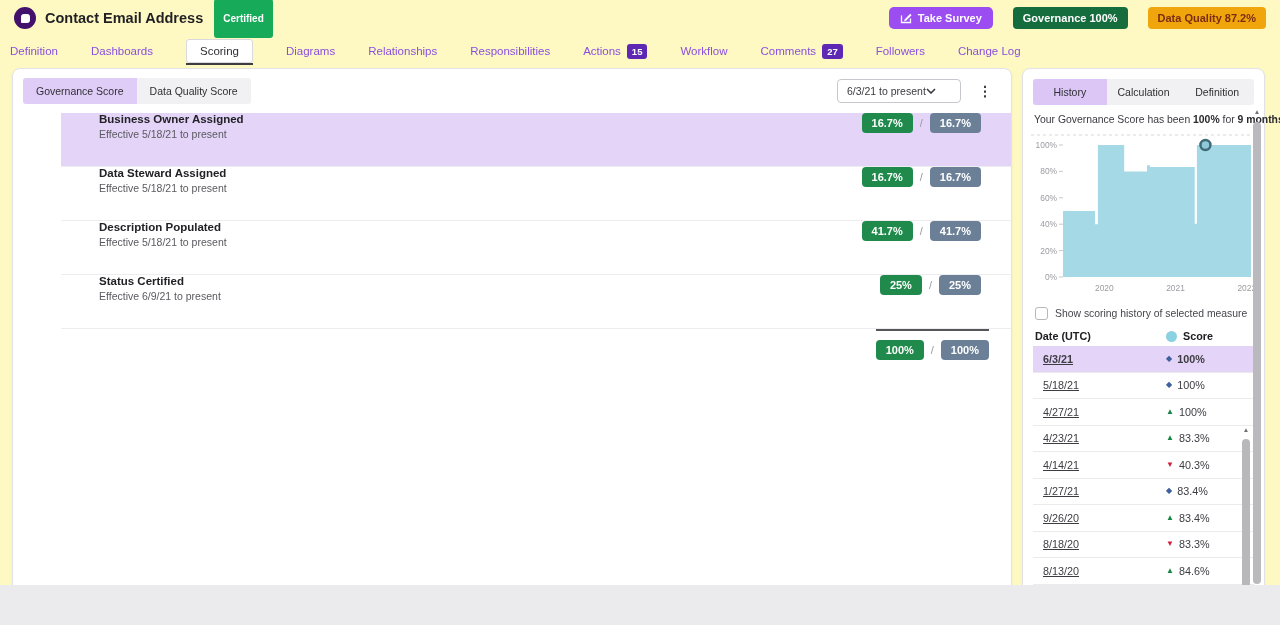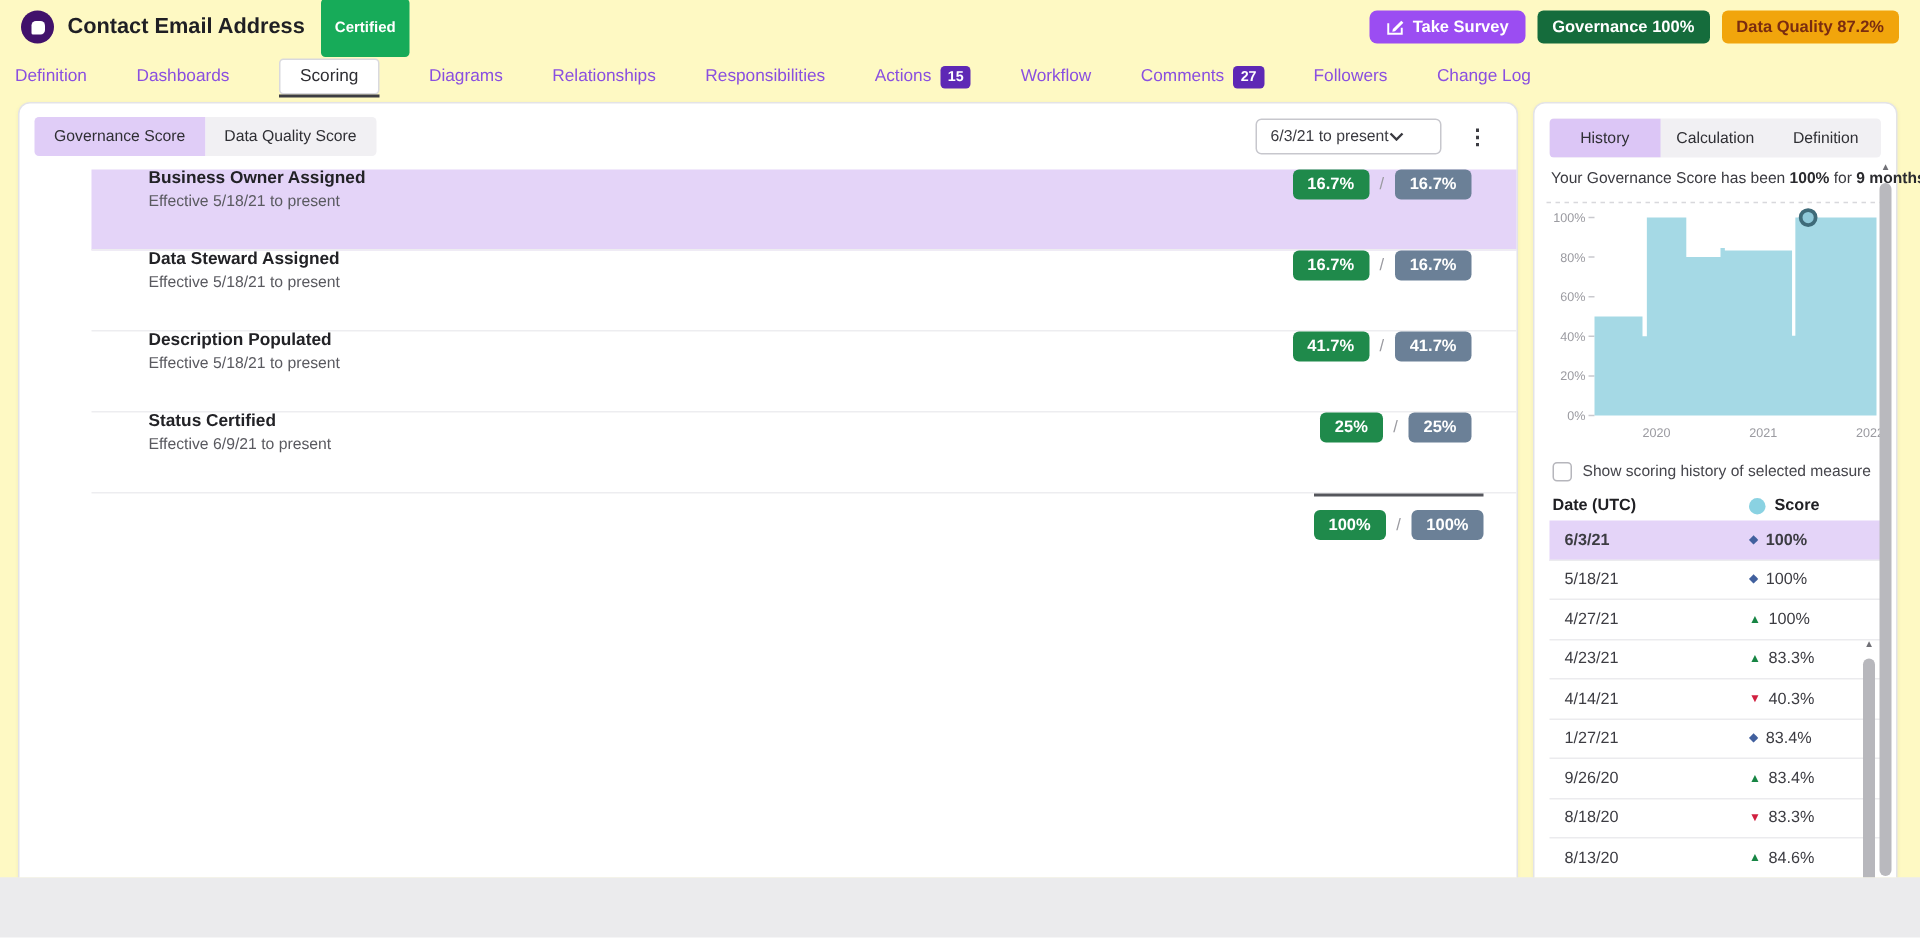--- a/index.html
+++ b/index.html
@@ -5,21 +5,21 @@
   * { box-sizing: border-box; }
   body { margin:0; font-family:"Liberation Sans", sans-serif; background:#ebebed; }
   .app { position:relative; width:1280px; height:585px; background:#fef9c3; overflow:hidden; }
 
   
   .top { position:absolute; top:0; left:0; right:0; height:36px; display:flex; align-items:center; padding:0 14px; }
   .logo { width:22px; height:22px; border-radius:50%; background:#41116b; display:flex; align-items:center; justify-content:center; margin-right:9px; flex:0 0 auto; }
   .logo-glyph { width:9px; height:9px; background:#fff; border-radius:3px 3px 3px 1px; }
   .title { font-size:14.5px; font-weight:bold; color:#1f1f24; margin-right:11px; }
   .badge-certified { background:#17ab59; color:#fff; font-size:10px; font-weight:bold; padding:14px 9px; border-radius:3px; }
-  .top-right { margin-left:auto; display:flex; gap:8px; align-items:center; }
+  .top-right { margin-left:auto; display:flex; gap:20px; align-items:center; }
   .btn-survey { background:#9b4df2; color:#fff; font-size:11px; font-weight:bold; padding:5px 11px; border-radius:5px; display:flex; gap:6px; align-items:center; cursor:pointer; }
   .badge-gov { background:#156c3c; color:#fff; font-size:11px; font-weight:bold; padding:5px 10px; border-radius:4px; }
   .badge-dq { background:#f1a50c; color:#7a2c10; font-size:11px; font-weight:bold; padding:5px 10px; border-radius:4px; }
 
   
   .tabbar { position:absolute; top:36px; left:0; right:0; height:30px; display:flex; align-items:center; padding:0 10px; gap:33px; }
   .tab { font-size:11.5px; color:#8a4fe0; display:flex; align-items:center; gap:6px; cursor:pointer; white-space:nowrap; }
   .tab.active { color:#2e2e33; background:#fff; border:1px solid #d9d9de; border-radius:3px; padding:5px 13px; position:relative; }
   .tab.active::after { content:""; position:absolute; left:-1px; right:-1px; bottom:-3px; height:2px; background:#3c3c42; }
   .tab-badge { background:#5e28b5; color:#fff; font-size:9.5px; font-weight:bold; padding:2px 5px; border-radius:3px; }
@@ -65,21 +65,21 @@
   .check-label { font-size:10.4px; color:#46464c; }
   .ht-head { display:flex; justify-content:space-between; align-items:center; margin:10px 10px 4px 10px; padding:0 24px 0 2px; }
   .ht-date { font-size:10.8px; font-weight:bold; color:#202024; }
   .ht-score-col { display:flex; align-items:center; gap:6px; width:64px; }
   .ht-score { font-size:10.8px; font-weight:bold; color:#202024; }
   .legend-dot { width:11px; height:11px; border-radius:50%; background:#8ad2e2; flex:0 0 auto; }
   .h-rows { position:relative; margin:2px 10px 0 10px; }
   .h-row { height:26.5px; display:flex; align-items:center; justify-content:space-between; padding:0 24px 0 10px; border-bottom:1px solid #ebebee; }
   .h-row.hl { background:#e4d4f8; }
   .h-row.hl .h-date, .h-row.hl .h-val { font-weight:bold; }
-  .h-date { font-size:10.8px; color:#3c3c42; }
+  .h-date { font-size:10.8px; color:#3c3c42;text-decoration:underline; }
   .h-score { display:flex; align-items:center; gap:5px; width:64px; }
   .trend { font-size:8px; line-height:1; }
   .trend.flat { color:#41609e; }
   .trend.up { color:#178544; }
   .trend.down { color:#d11f3f; }
   .h-val { font-size:10.8px; color:#3c3c42; }
 
   
   .inner-scroll { position:absolute; top:358px; right:14px; width:8px; height:240px; }
   .inner-scroll .sb-thumb { position:absolute; top:12px; left:0; width:8px; height:182px; background:#b7b7bc; border-radius:4px; }

